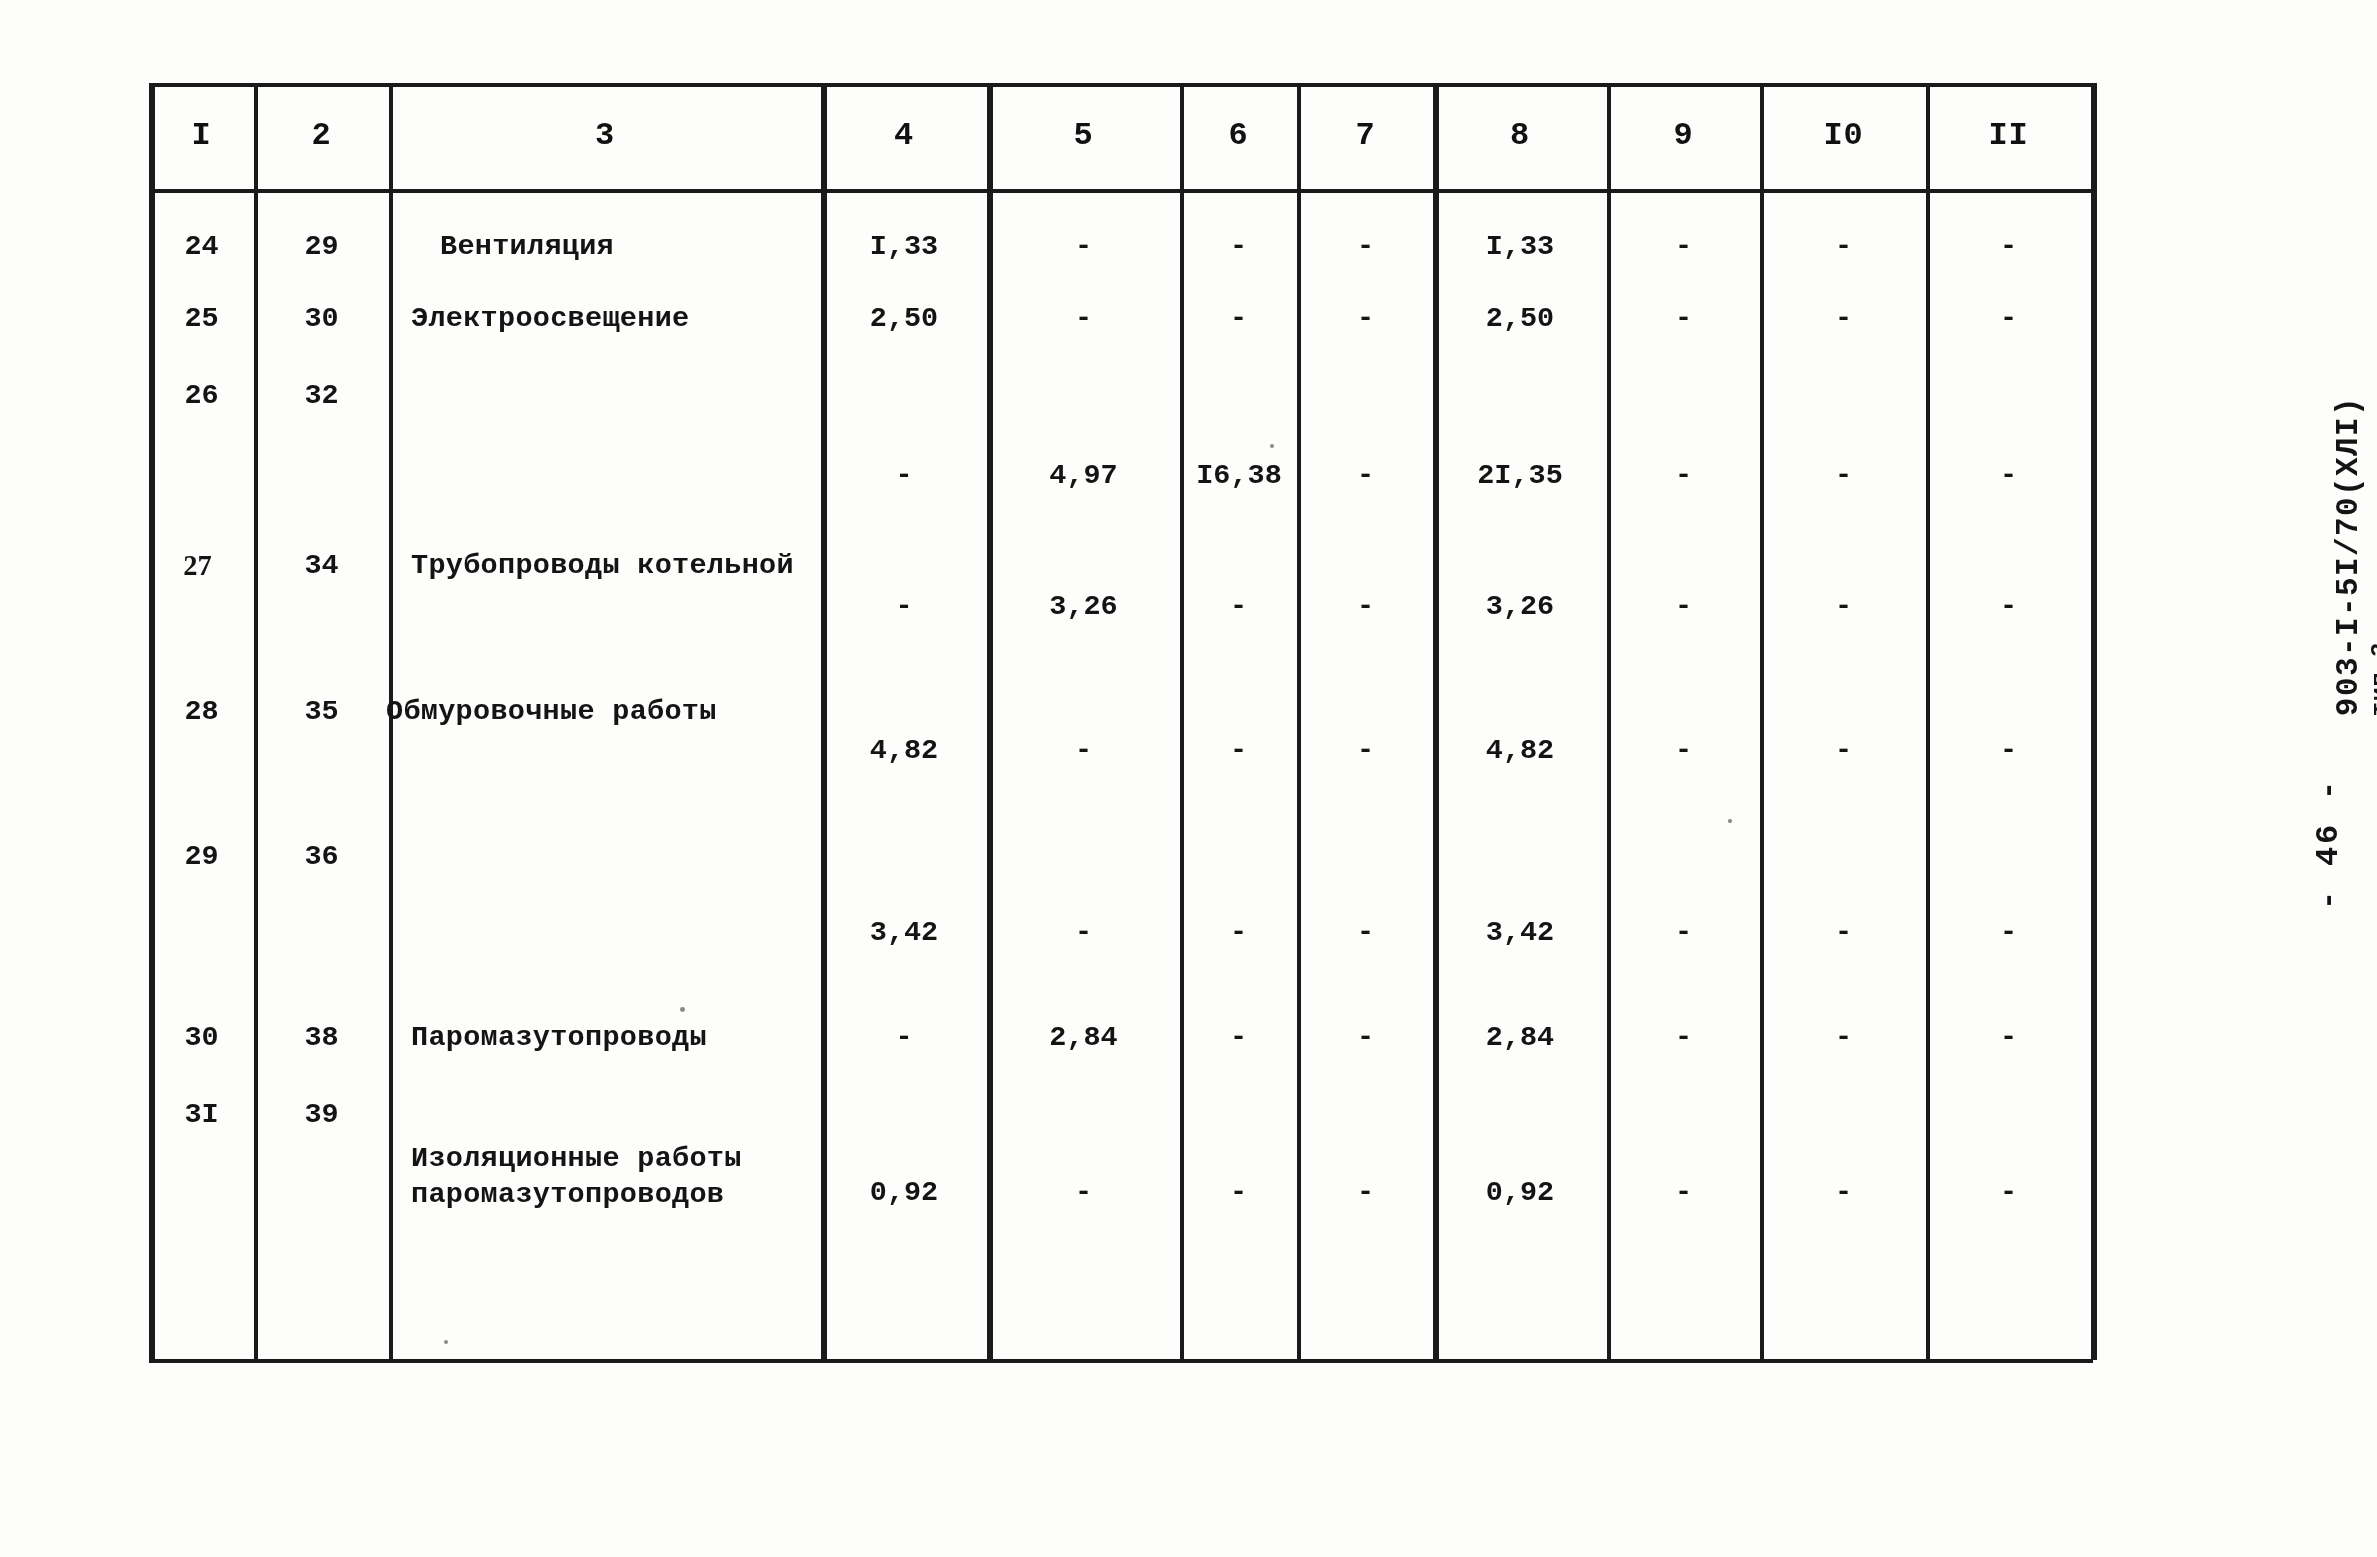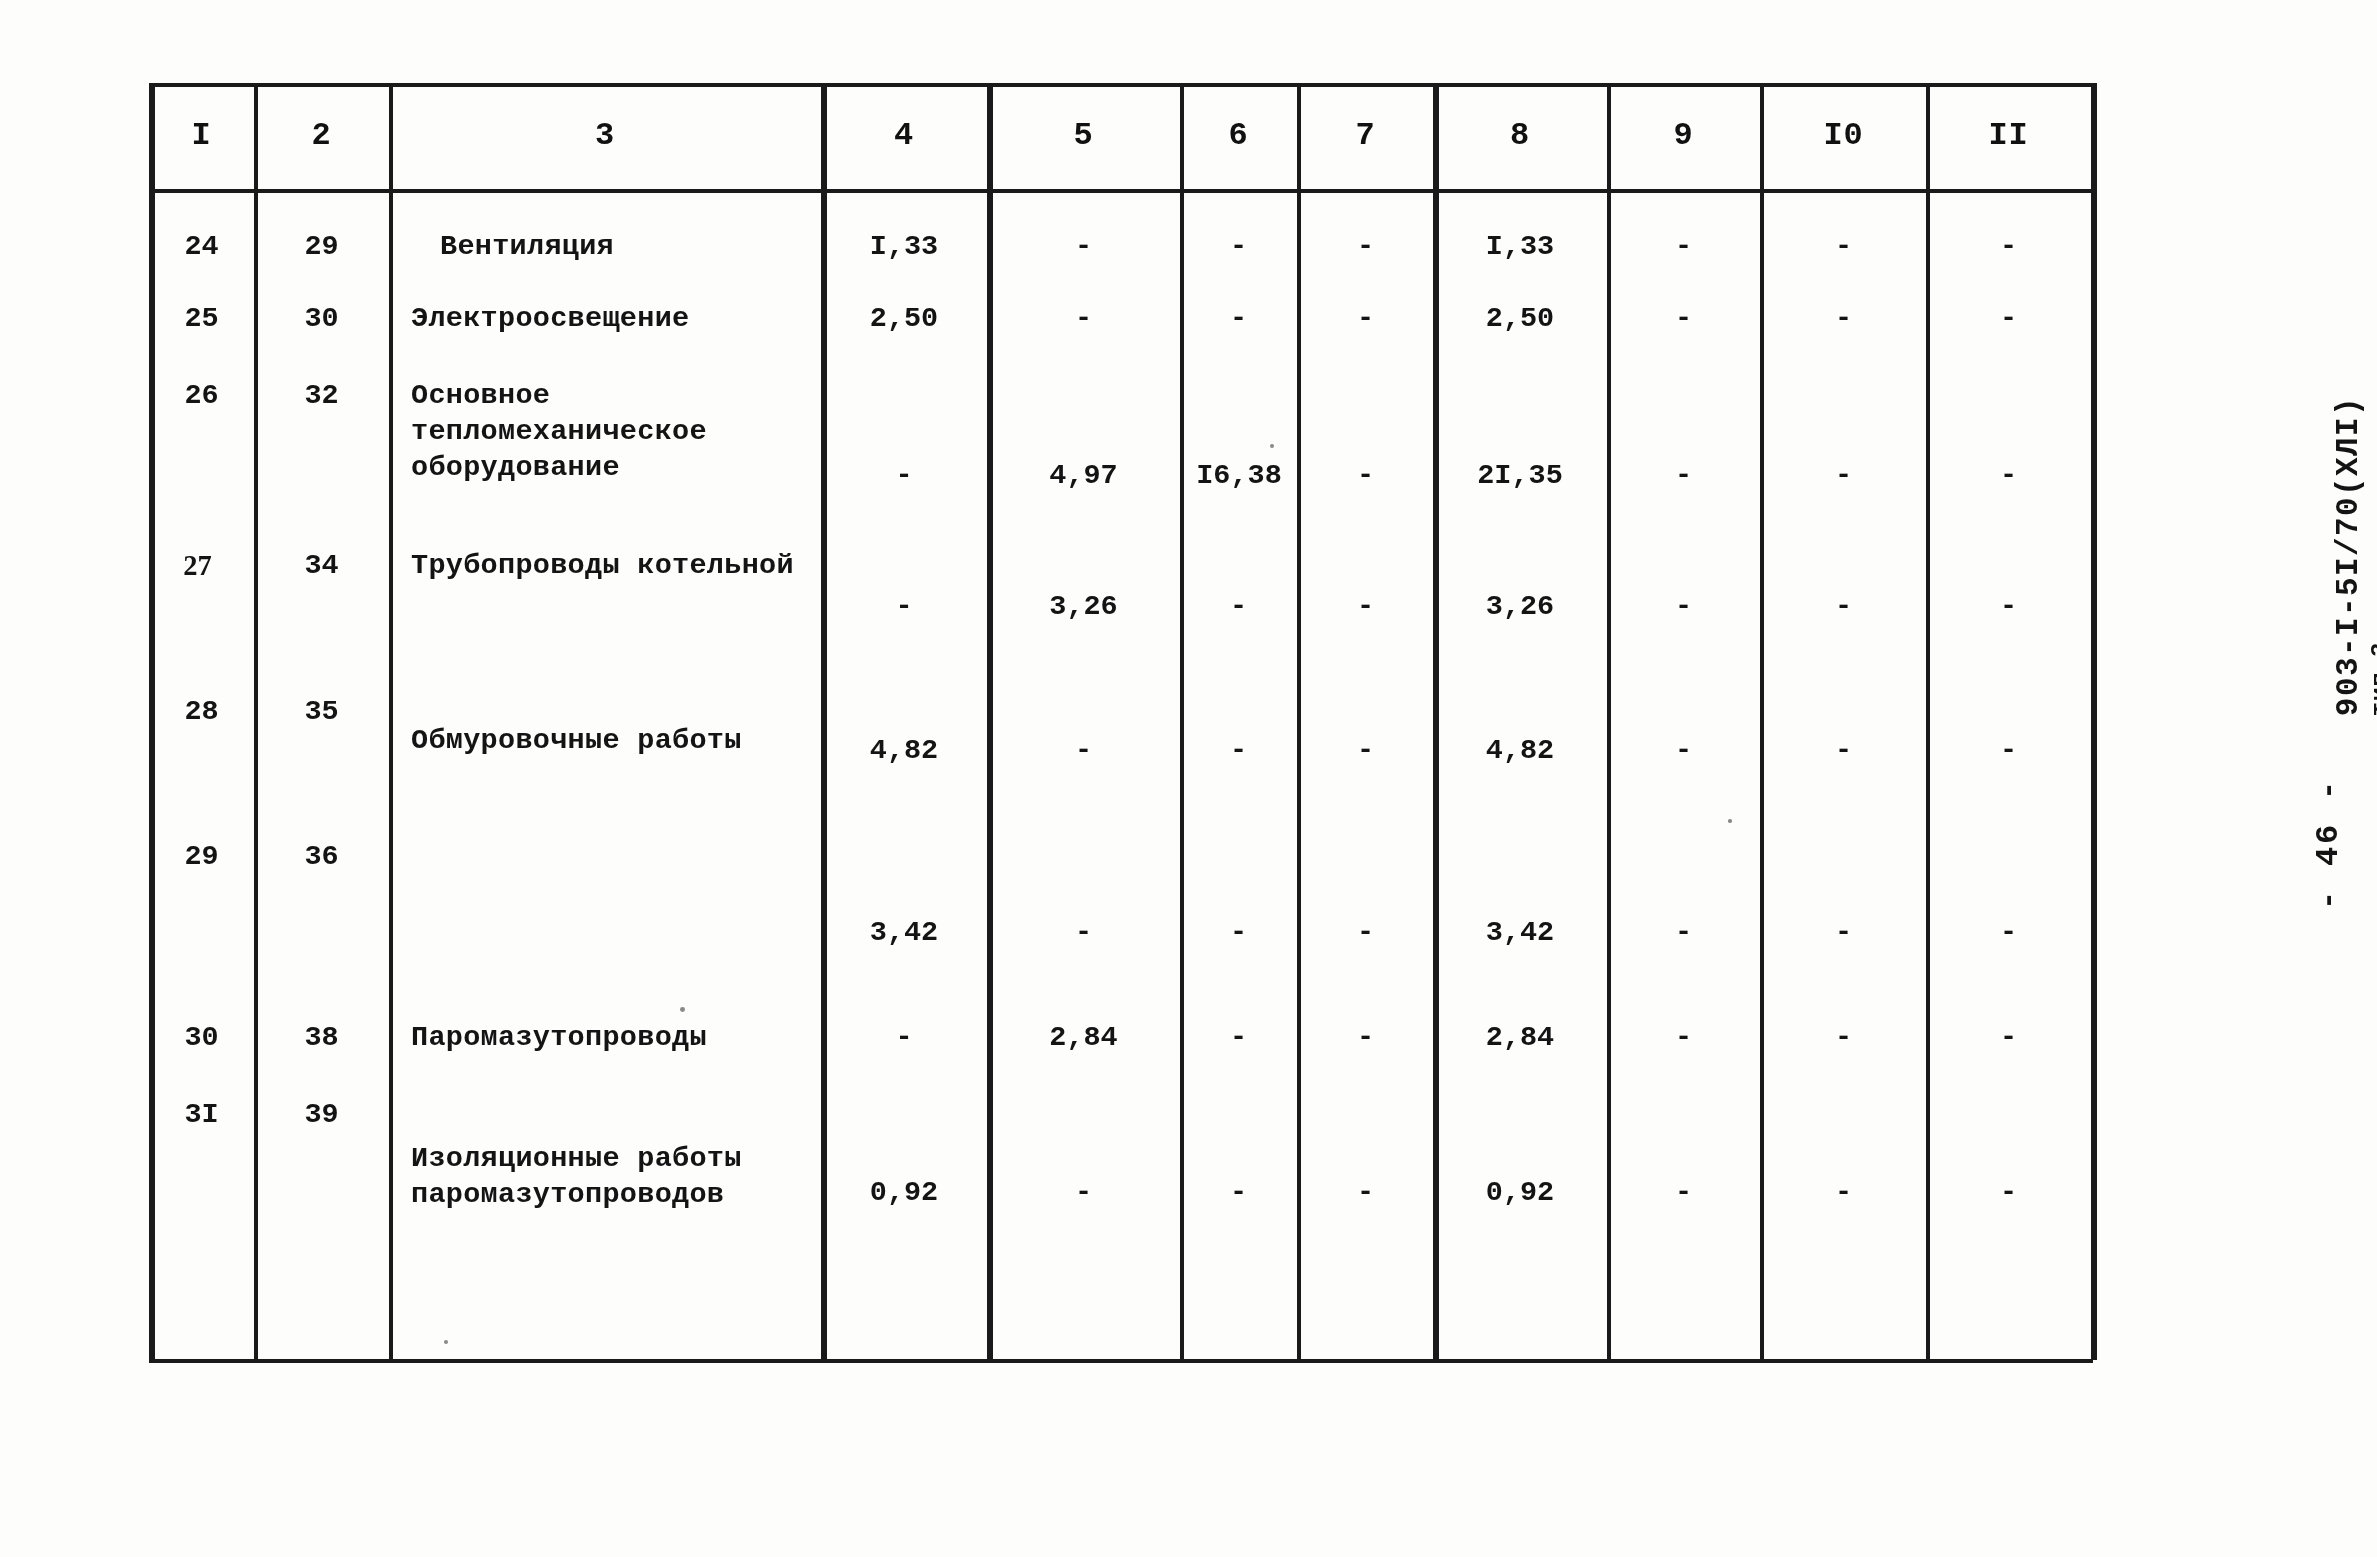--- a/index.html
+++ b/index.html
@@ -163,21 +163,20 @@
   <div class="cell val" style="left:987px; top:301px; width:193px;">-</div>
   <div class="cell val" style="left:1180px; top:301px; width:117px;">-</div>
   <div class="cell val" style="left:1297px; top:301px; width:137px;">-</div>
   <div class="cell val" style="left:1433px; top:301px; width:174px;">2,50</div>
   <div class="cell val" style="left:1607px; top:301px; width:153px;">-</div>
   <div class="cell val" style="left:1760px; top:301px; width:167px;">-</div>
   <div class="cell val" style="left:1926px; top:301px; width:165px;">-</div>
 
   <div class="cell num" style="left:149px;  top:378px; width:105px;">26</div>
   <div class="cell num" style="left:254px;  top:378px; width:135px;">32</div>
-  <div class="cell txt" style="left:411px;  top:378px; width:410px;">Основное тепломеханическое оборудование</div>
   <div class="cell val" style="left:821px; top:458px; width:166px;">-</div>
   <div class="cell val" style="left:987px; top:458px; width:193px;">4,97</div>
   <div class="cell val" style="left:1173px; top:458px; width:132px;">I6,38</div>
   <div class="cell val" style="left:1297px; top:458px; width:137px;">-</div>
   <div class="cell val" style="left:1433px; top:458px; width:174px;">2I,35</div>
   <div class="cell val" style="left:1607px; top:458px; width:153px;">-</div>
   <div class="cell val" style="left:1760px; top:458px; width:167px;">-</div>
   <div class="cell val" style="left:1926px; top:458px; width:165px;">-</div>
 
   <div class="cell num" style="left:149px;  top:548px; width:97px;font-family:Liberation Serif, serif;">27</div>
@@ -187,21 +186,21 @@
   <div class="cell val" style="left:987px; top:589px; width:193px;">3,26</div>
   <div class="cell val" style="left:1180px; top:589px; width:117px;">-</div>
   <div class="cell val" style="left:1297px; top:589px; width:137px;">-</div>
   <div class="cell val" style="left:1433px; top:589px; width:174px;">3,26</div>
   <div class="cell val" style="left:1607px; top:589px; width:153px;">-</div>
   <div class="cell val" style="left:1760px; top:589px; width:167px;">-</div>
   <div class="cell val" style="left:1926px; top:589px; width:165px;">-</div>
 
   <div class="cell num" style="left:149px;  top:694px; width:105px;">28</div>
   <div class="cell num" style="left:254px;  top:694px; width:135px;">35</div>
-  <div class="cell txt" style="left:411px;  top:694px; width:410px;margin-top:29px;">Обмуровочные работы</div>
+  <div class="cell txt" style="left:386px;  top:694px; width:410px;">Обмуровочные работы</div>
   <div class="cell val" style="left:821px; top:733px; width:166px;">4,82</div>
   <div class="cell val" style="left:987px; top:733px; width:193px;">-</div>
   <div class="cell val" style="left:1180px; top:733px; width:117px;">-</div>
   <div class="cell val" style="left:1297px; top:733px; width:137px;">-</div>
   <div class="cell val" style="left:1433px; top:733px; width:174px;">4,82</div>
   <div class="cell val" style="left:1607px; top:733px; width:153px;">-</div>
   <div class="cell val" style="left:1760px; top:733px; width:167px;">-</div>
   <div class="cell val" style="left:1926px; top:733px; width:165px;">-</div>
 
   <div class="cell num" style="left:149px;  top:839px; width:105px;">29</div>

